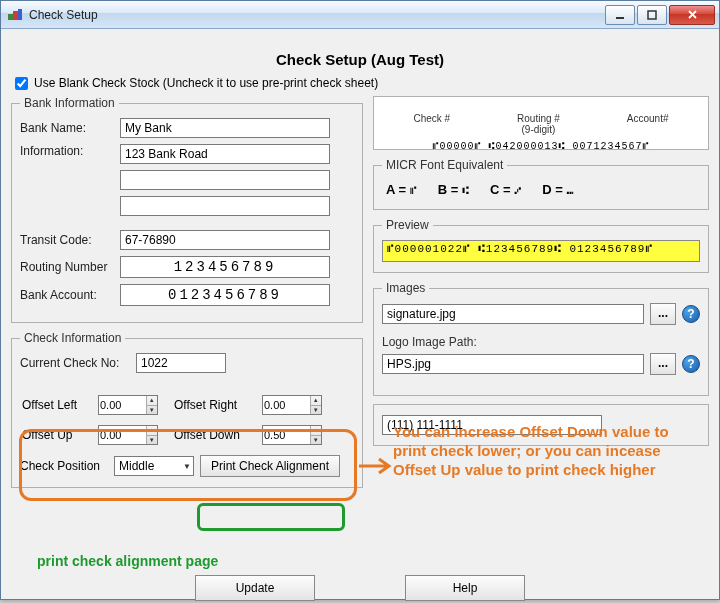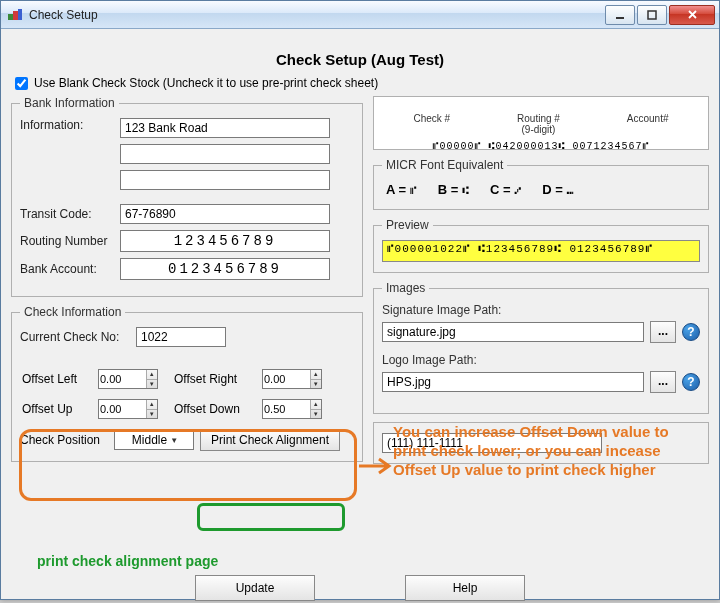--- a/index.html
+++ b/index.html
@@ -123,21 +123,21 @@
     border-left: 1px solid #aaa;
     display: flex; flex-direction: column;
     background: linear-gradient(#f6f6f6,#ddd);
   }
   .spin .arrow {
     flex:1; font-size:6px; line-height:8px; text-align:center; color:#333;
   }
   .spin .arrow:first-child { border-bottom:1px solid #aaa; }
   .check-pos-row { display:flex; align-items:center; gap:6px; margin-top:6px;}
   .combo {
-    display:flex; align-items:center; justify-content:center;
+    display:flex; align-items:center; justify-content:space-between;
     width: 80px; height:20px;
     border:1px solid #7a7a7a; background:#fff;
     padding: 0 2px 0 4px; font-size:12px;
   }
   .combo .dd { font-size:8px; color:#333; padding-left:3px; }
   .btn {
     height: 24px;
     border: 1px solid #888;
     background: linear-gradient(#fdfdfd,#e4e4e4);
     padding: 0 12px;
@@ -276,20 +276,24 @@
       <span>Use Blank Check Stock (Uncheck it to use pre-print check sheet)</span>
     </div>
 
     <div class="columns">
 
       <div class="col-left">
 
         <fieldset>
           <legend>Bank Information</legend>
 
+          <div class="field-row">
+            <span class="lbl">Bank Name:</span>
+            <input class="txt w210" value="My Bank" style="">
+          </div>
           <div class="field-row top">
             <span class="lbl">Information:</span>
             <div>
               <input class="txt w210" style="display: block; margin-bottom: 6px;" value="123 Bank Road">
               <input class="txt w210" style="display: block; margin-bottom: 6px;" value="">
               <input class="txt w210" style="display: block;" value="">
             </div>
           </div>
 
           <div style="height:8px"></div>
@@ -391,23 +395,20 @@
         </fieldset>
 
         <fieldset>
           <legend>Preview</legend>
           <div class="preview-box">⑈000001022⑈ ⑆123456789⑆ 0123456789⑈</div>
         </fieldset>
 
         <fieldset>
           <legend>Images</legend>
 
-          <div class="img-row">
-              <span class="ilbl">Signature Image Path:</span>
-            </div>
           <div class="img-input-row">
             <input class="txt" value="signature.jpg" style="">
             <div class="dots-btn">...</div>
             <div class="help-icon">?</div>
           </div>
 
           <div class="img-row">
               <span class="ilbl">Logo Image Path:</span>
             </div>
           <div class="img-input-row">

